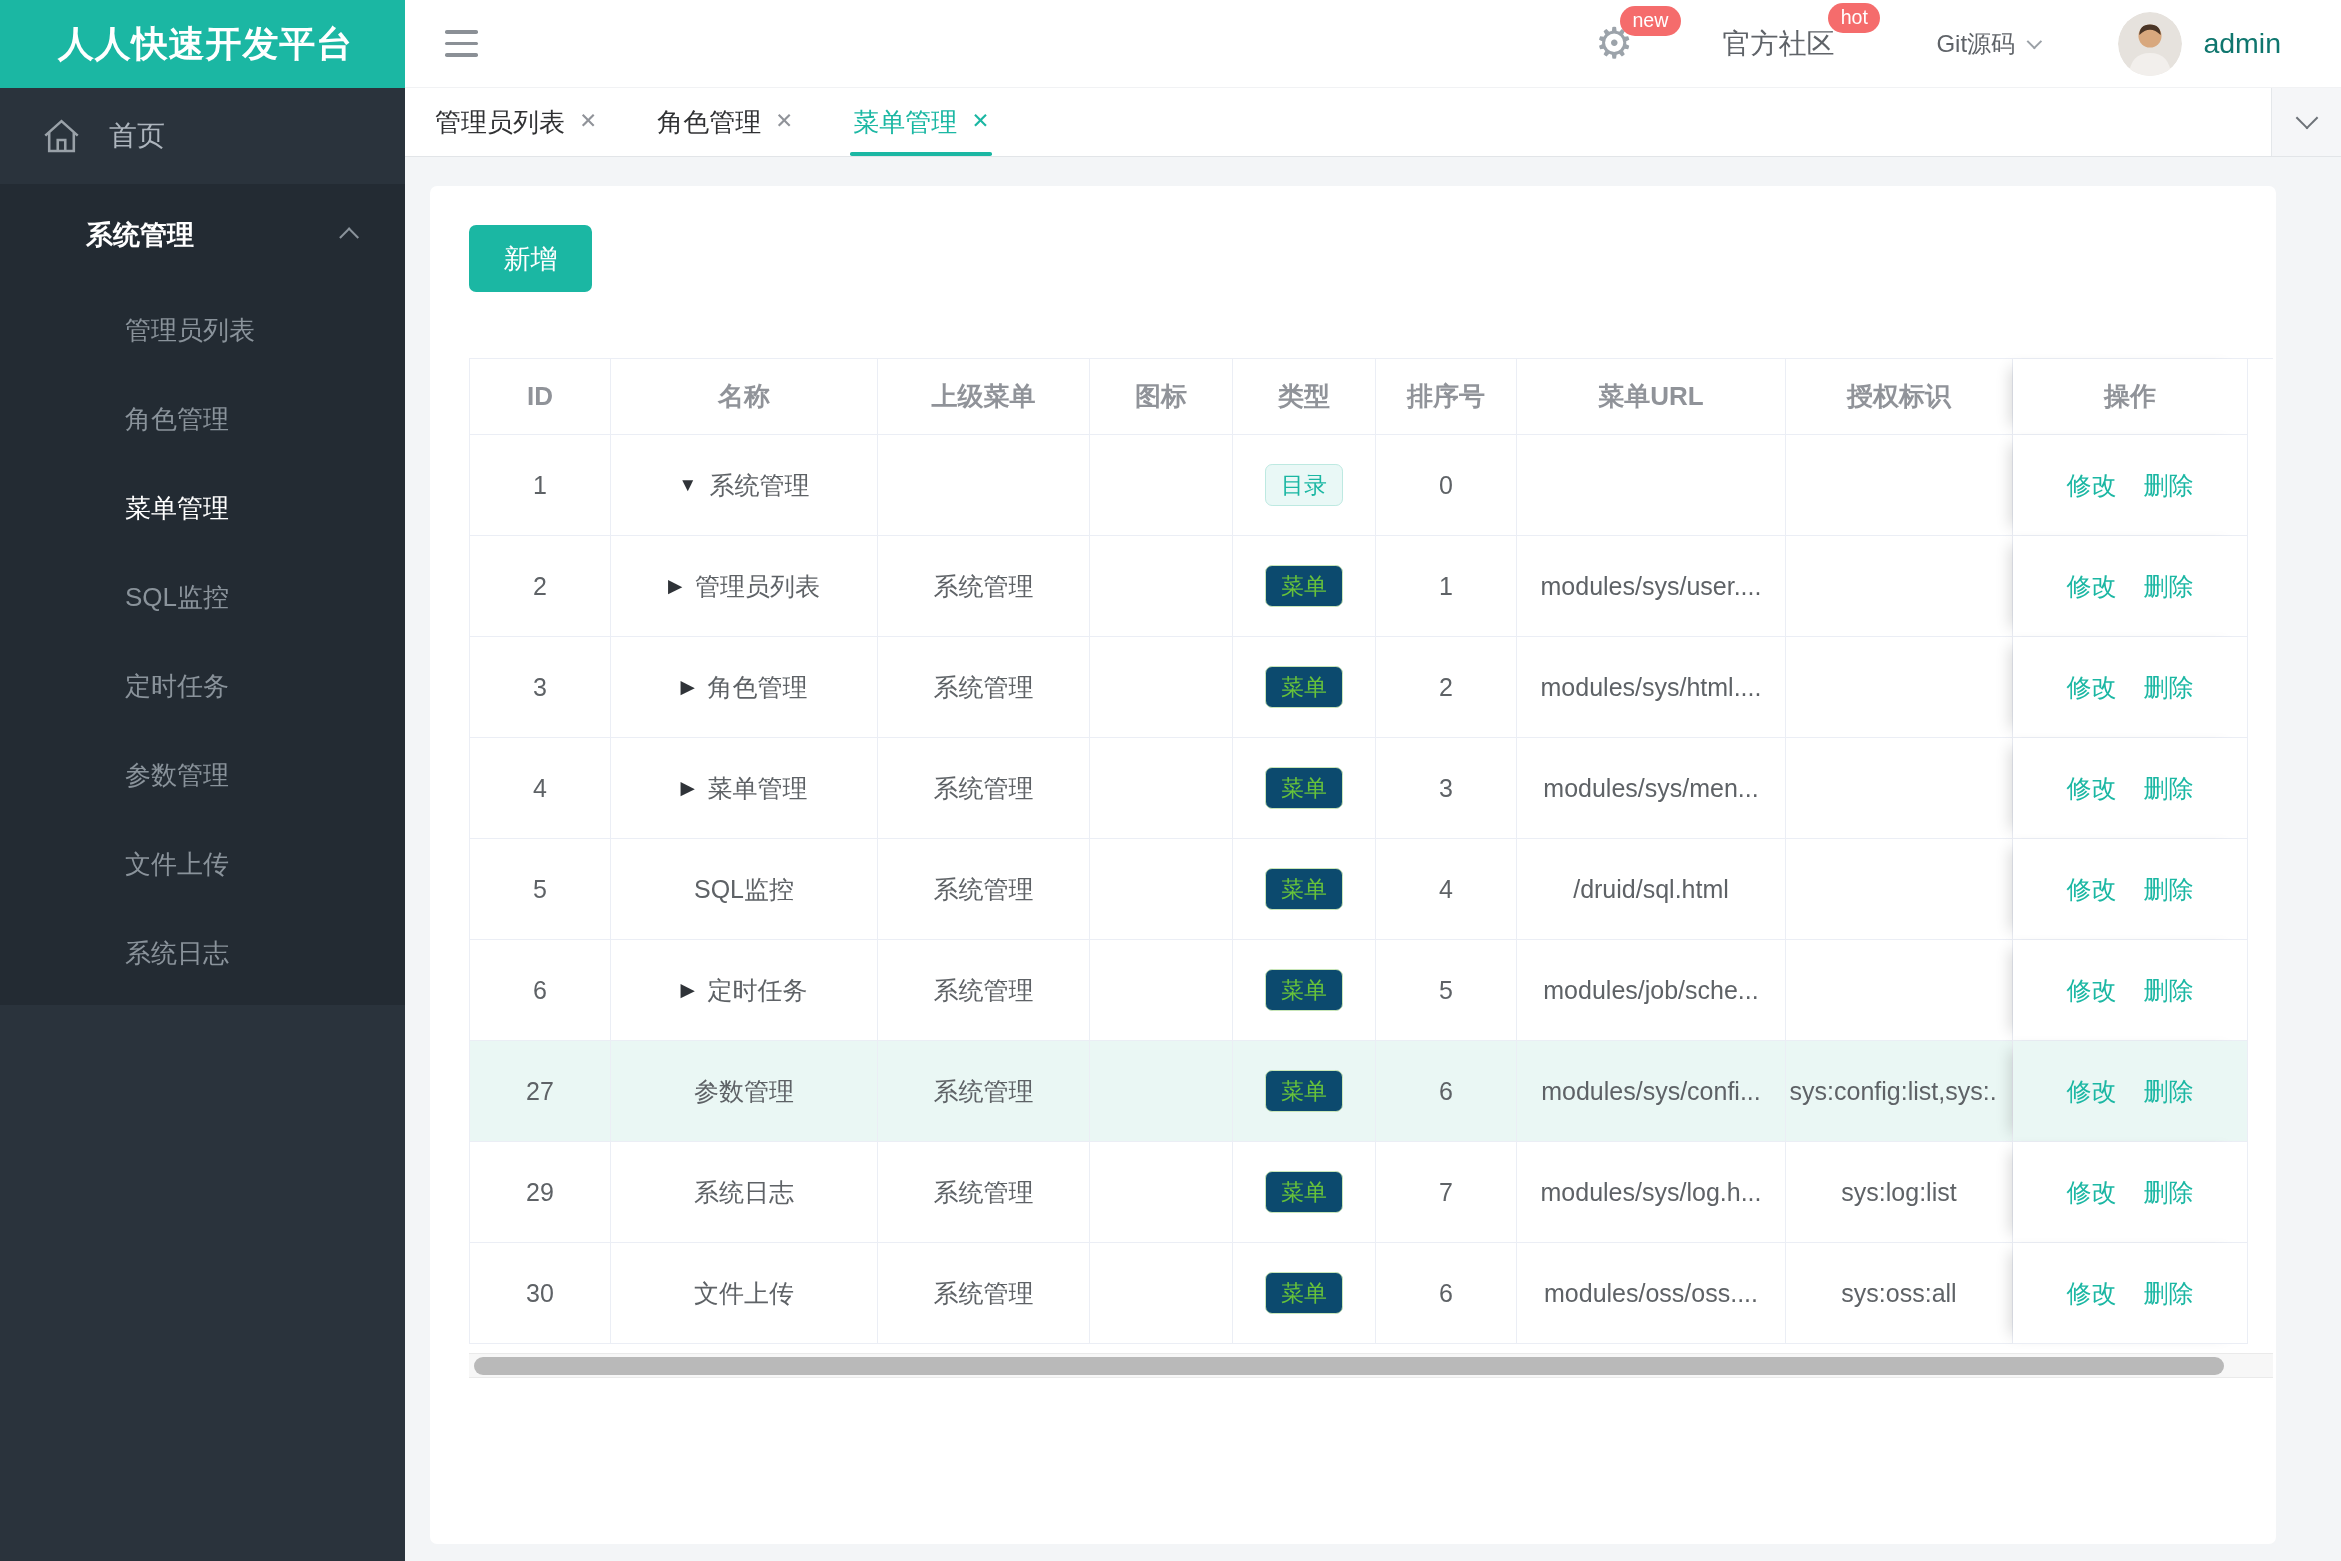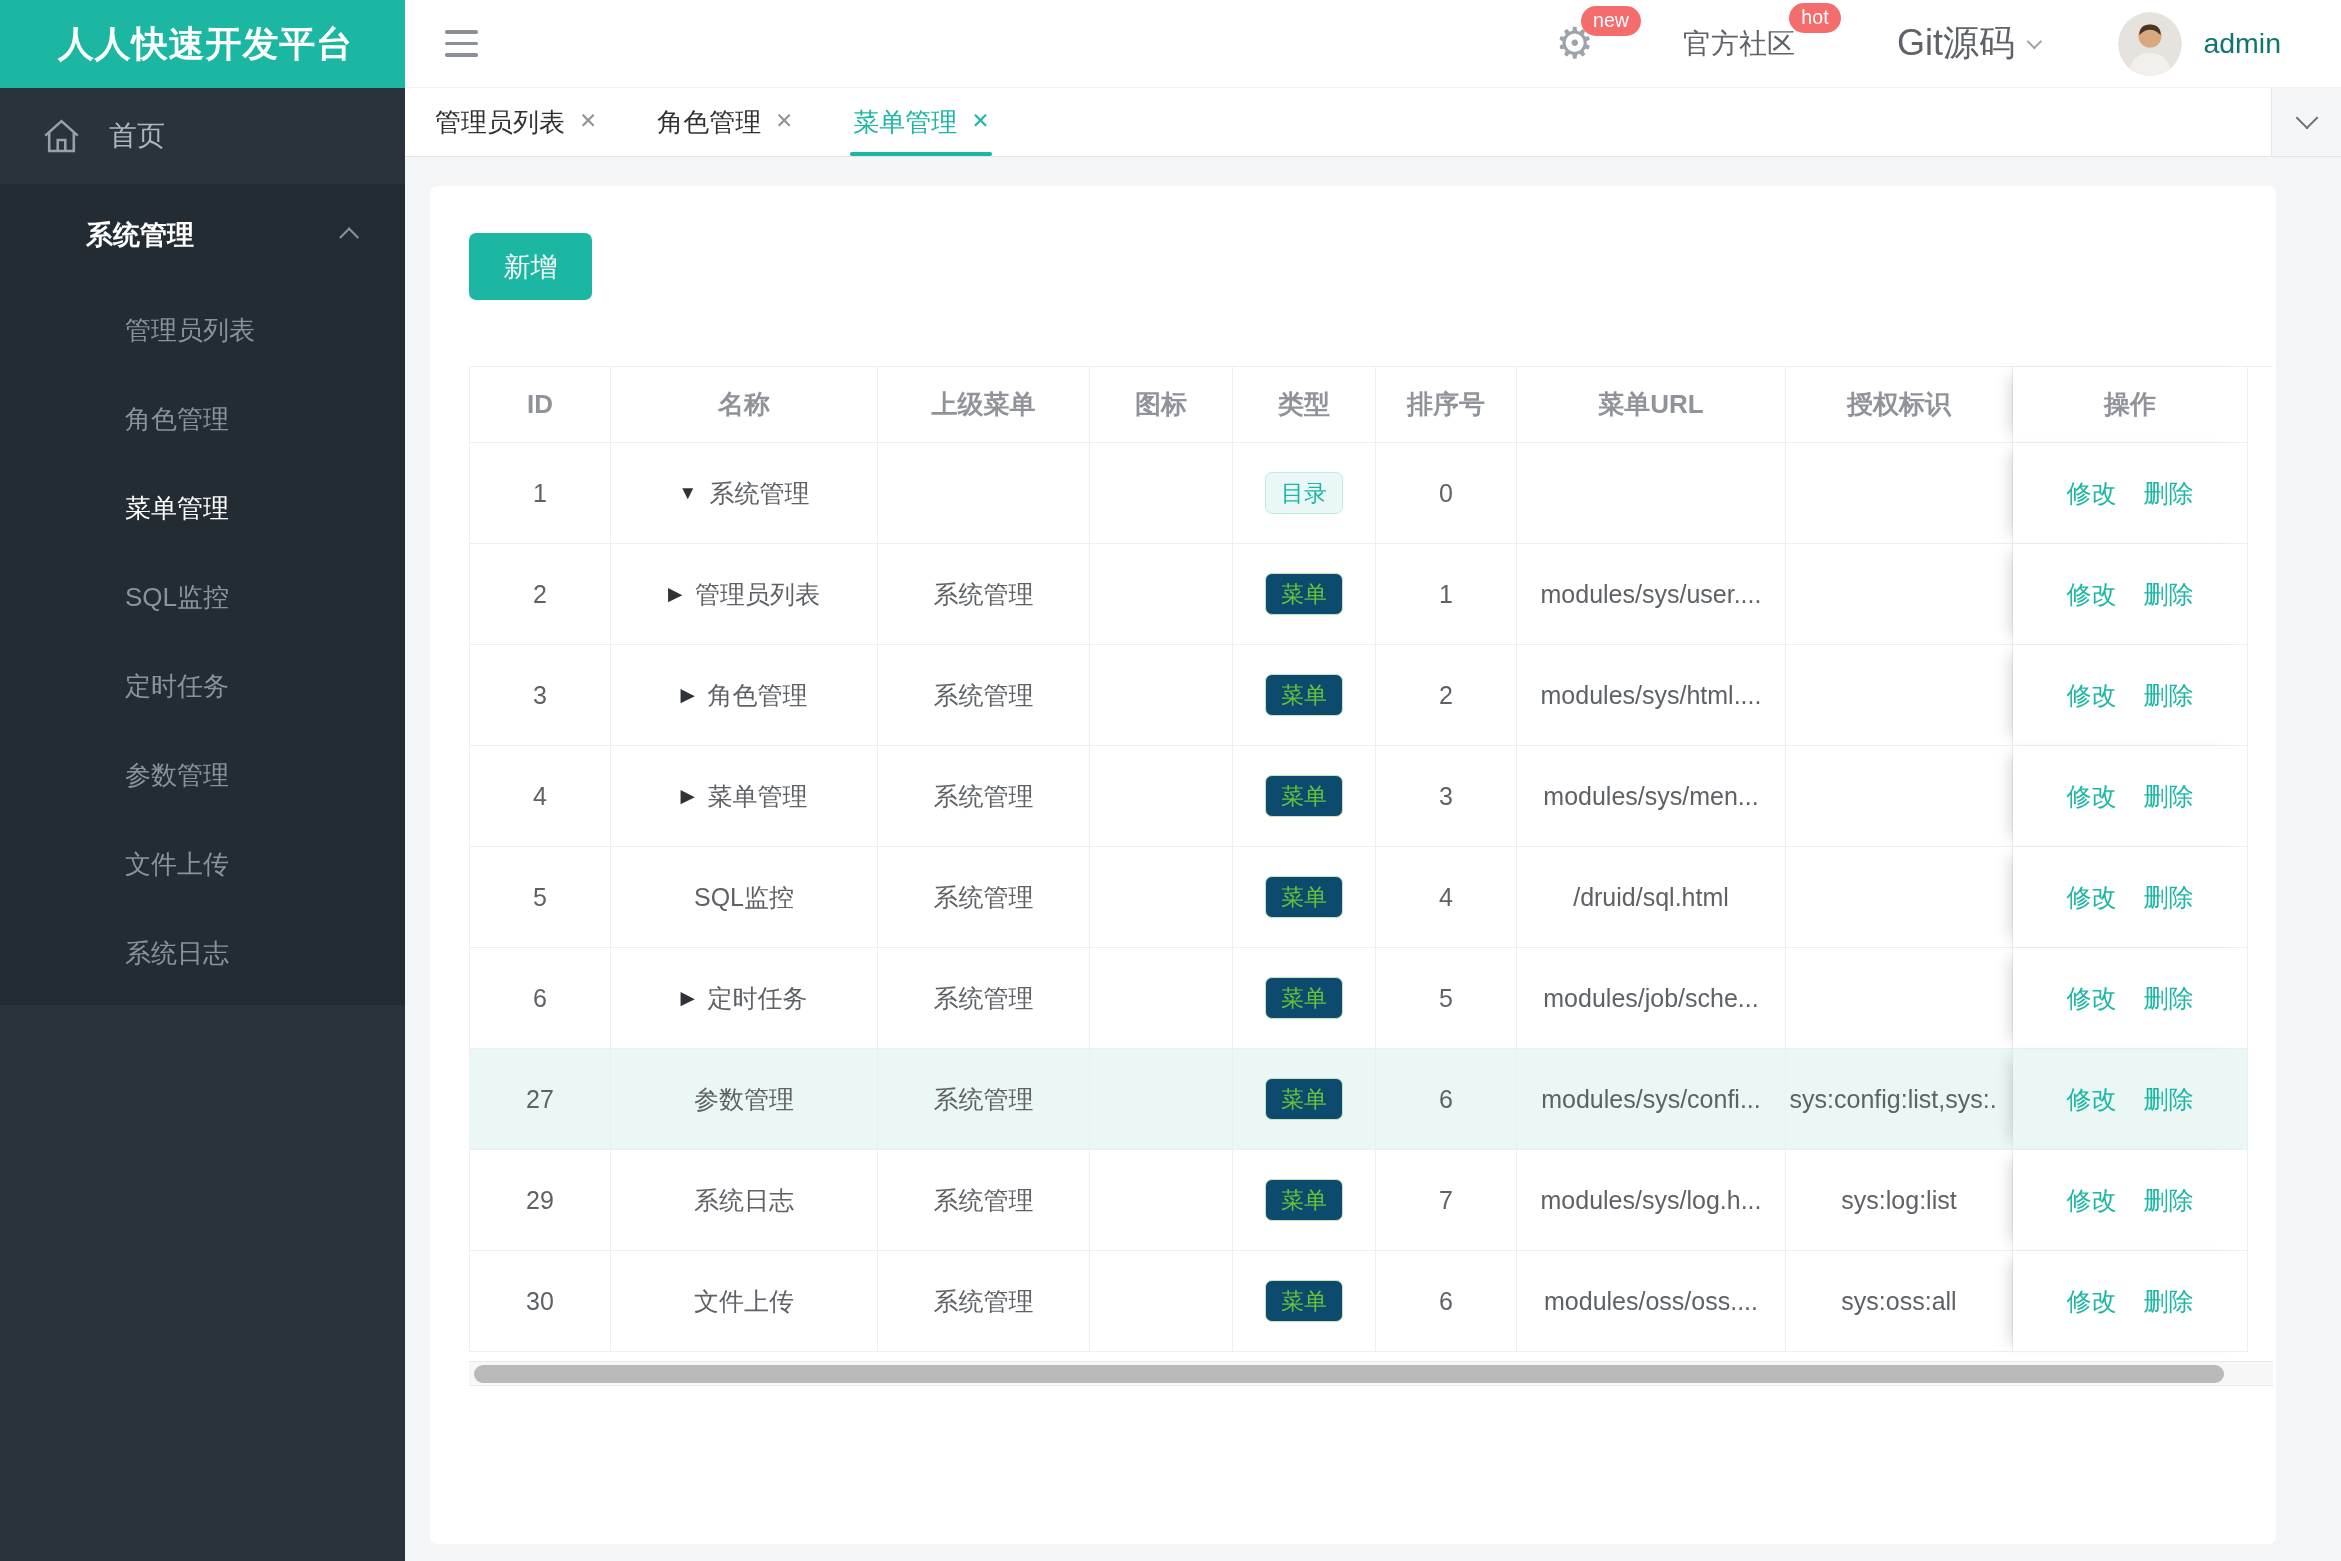--- a/index.html
+++ b/index.html
@@ -32,21 +32,21 @@
   .hamburger { display:flex; flex-direction:column; gap:8px; cursor:pointer; padding:9px; }
   .hamburger span { display:block; width:33px; height:3.6px; background:#8B9096; border-radius:1.8px; }
   .top-spacer { flex:1; }
   .gear-wrap { position:relative; cursor:pointer; }
   .gear { font-size:43px; color:#9CA3AA; line-height:43px; }
   .pill { position:absolute; background:#F56C6C; color:#fff; font-size:19.6px; line-height:19.6px;
     padding:5.3px 12.5px; border-radius:18px; white-space:nowrap; }
   .pill.new { top:-16px; left:25px; }
   .pill.hot { top:-21.4px; right:-46px; }
   .community { position:relative; margin-left:89px; font-size:28px; color:#5F6368; cursor:pointer; }
-  .gitlink { margin-left:102px; display:flex; align-items:center; gap:14.2px; font-size:36px; color:#5F6368; cursor:pointer; }
+  .gitlink { margin-left:102px; display:flex; align-items:center; gap:14.2px; font-size:24px; color:#5F6368; cursor:pointer; }
   .chev.down-sm { width:10.7px; height:10.7px; border-color:#9AA0A6; transform:rotate(45deg); margin-top:-5.3px; }
   .avatar { margin-left:78px; width:64px; height:64px; border-radius:50%; overflow:hidden; cursor:pointer; flex-shrink:0; }
   .admin-name { margin-left:21.4px; font-size:28.5px; color:#0f766e; cursor:pointer; }
 
   
   .tabbar { height:69px; background:#fff; display:flex; align-items:stretch;
     border-bottom:0.9px solid #E2E5E8; flex-shrink:0; }
   .tabs { display:flex; padding-left:0; }
   .tab { display:flex; align-items:center; gap:14.2px; padding:0 30px; font-size:26px; color:#303133;
     position:relative; cursor:pointer; }
@@ -58,21 +58,21 @@
     background:#1BB7A3; border-radius:1.8px; }
   .tab-collapse { margin-left:auto; width:71px; background:#F5F6F8; border-left:0.9px solid #E4E7EA;
     display:flex; align-items:center; justify-content:center; cursor:pointer; }
   .tab-collapse .chev { width:16px; height:16px; border-color:#6D7278; transform:rotate(45deg); margin-top:-7.1px; }
 
   
   .content { flex:1; background:#F3F5F7; overflow:hidden; }
   .card { margin:29px 66px 20.5px 25px; height:1358px; background:#fff; border-radius:7.1px;
     padding:39px 0 0 39px; }
   .btn-add { width:123px; height:67px; background:#1BB7A3; border:none; border-radius:7.1px;
-    color:#fff; font-size:27px; cursor:pointer; font-family:inherit;margin-top:8px; }
+    color:#fff; font-size:27px; cursor:pointer; font-family:inherit; }
 
   
   .tblzone { margin-top:66px; width:1804px; }
   .tbl { border-top:0.9px solid #EBEEF5; border-left:0.9px solid #EBEEF5; }
   .tr { display:flex; height:101px; background:#fff; }
   .tr.head { height:76px; }
   .td { display:flex; align-items:center; justify-content:center; font-size:25px; color:#5E6266;
     border-right:0.9px solid #EBEEF5; border-bottom:0.9px solid #EBEEF5; overflow:hidden; white-space:nowrap; }
   .head .td { color:#909399; font-weight:bold; font-size:26px; }
   .c0{width:141px;} .c1{width:267px;} .c2{width:212px;} .c3{width:143px;} .c4{width:143px;}

